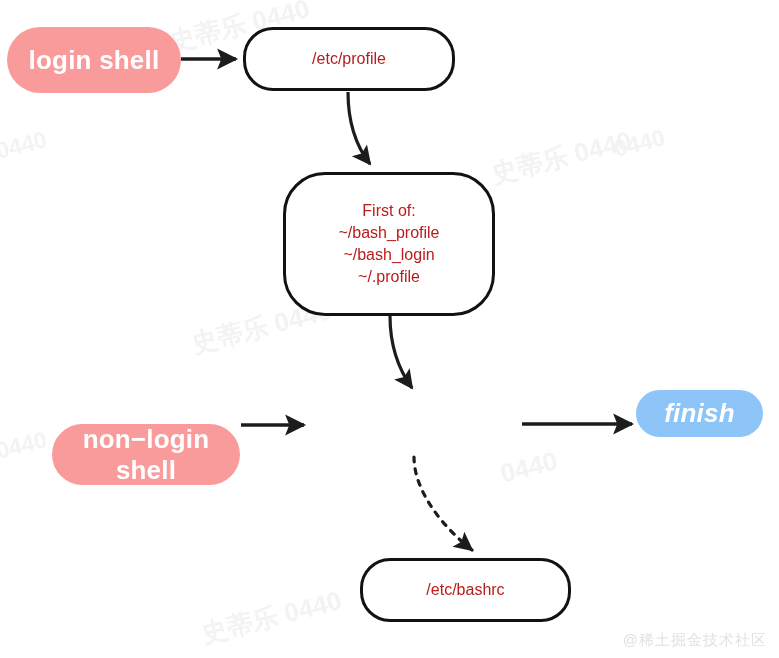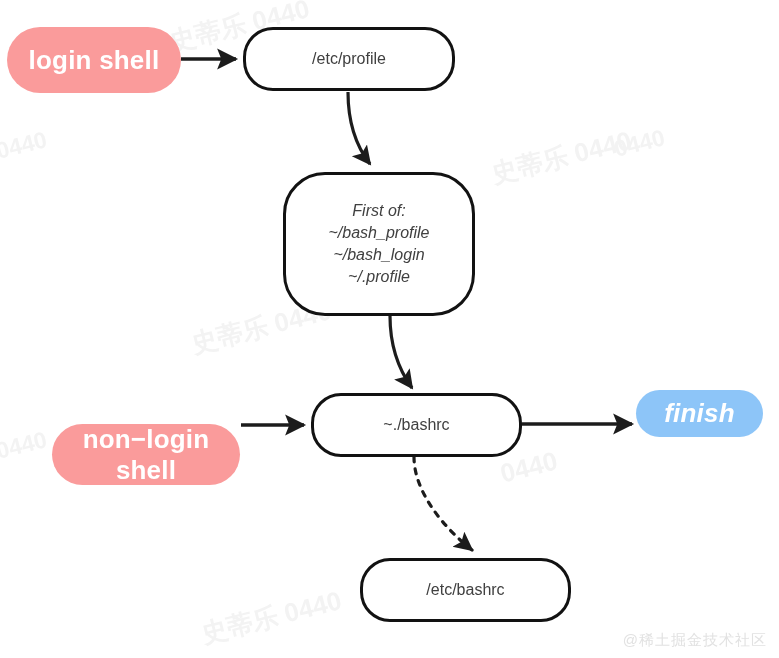--- a/index.html
+++ b/index.html
@@ -38,21 +38,21 @@
     border-radius: 34px;
     color: #ffffff;
     font-size: 26px;
     font-weight: 700;
     letter-spacing: 0.2px;
   }
   .node-process {
     background: #ffffff;
     border: 3px solid #121212;
     border-radius: 30px;
-    color: #404040;
+    color: #b91c1c;
     font-size: 16px;
     font-weight: 400;
     line-height: 1.38;
   }
   .node-process.multiline {
     border-radius: 42px;
   }
   .node-label {
     display: block;
     white-space: pre-line;
@@ -117,34 +117,31 @@
   </svg>
 
   <div class="node node-terminal" style="left:7px; top:27px; width:174px; height:66px; background:#FA9B9B;">
     <span class="node-label">login shell</span>
   </div>
 
   <div class="node node-process" style="left:243px; top:27px; width:212px; height:64px;">
     <span class="node-label">/etc/profile</span>
   </div>
 
-  <div class="node node-process multiline" style="left:283px; top:172px; width:192px; height:144px;font-style:italic;">
+  <div class="node node-process multiline" style="left:283px; top:172px; width:212px; height:144px;">
     <span class="node-label">First of:
 ~/bash_profile
 ~/bash_login
 ~/.profile</span>
   </div>
 
   <div class="node node-terminal" style="left:52px; top:392px; width:188px; height:61px; background:#FA9B9B;margin-top:32px;">
     <span class="node-label">non−login shell</span>
   </div>
 
-  <div class="node node-process" style="left:311px; top:393px; width:211px; height:64px;">
-    <span class="node-label">~./bashrc</span>
-  </div>
 
   <div class="node node-terminal" style="left:636px; top:390px; width:127px; height:47px; background:#8DC5F8;font-style:italic;">
     <span class="node-label">finish</span>
   </div>
 
   <div class="node node-process" style="left:360px; top:558px; width:211px; height:64px;">
     <span class="node-label">/etc/bashrc</span>
   </div>
 
   <div class="credit">@稀土掘金技术社区</div>

